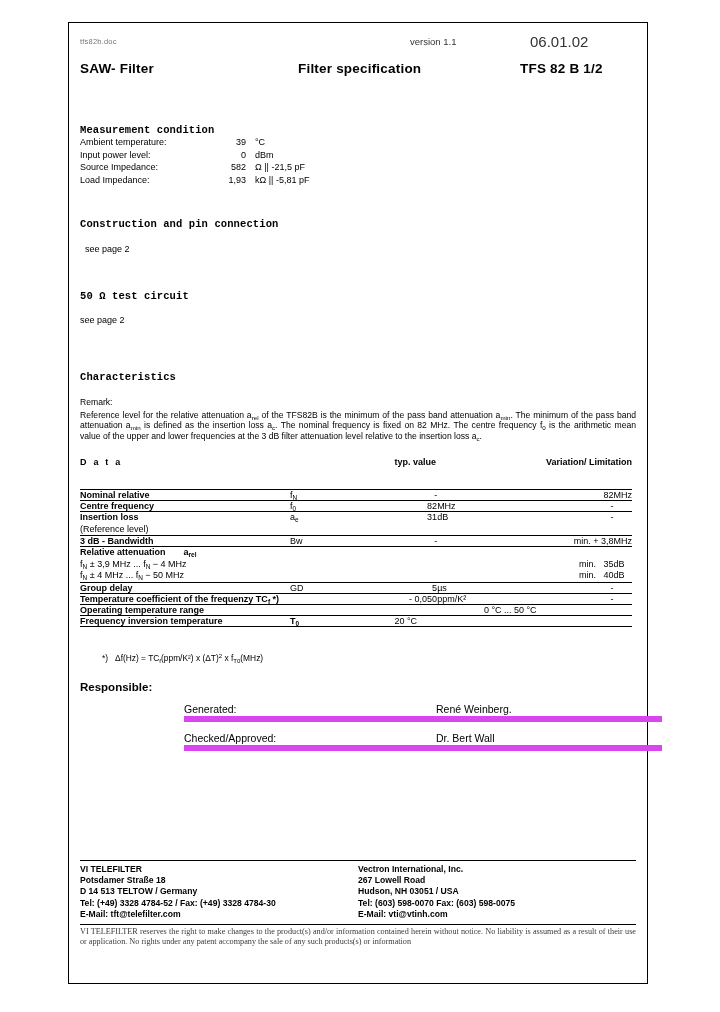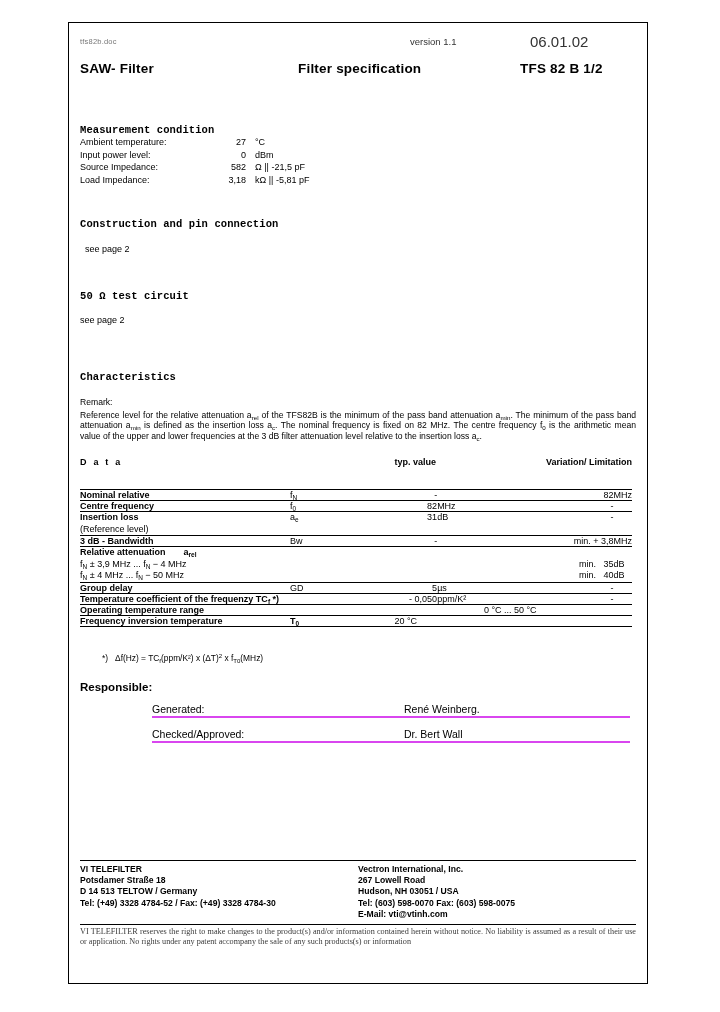--- a/index.html
+++ b/index.html
@@ -147,23 +147,23 @@
   
   .resp-head {
     margin-top: 18px;
     font-weight: bold;
     font-size: 11.5px;
   }
   .resp-row {
     display: flex;
     align-items: flex-end;
     margin-top: 10px;
-    margin-left: 72px;
+    margin-left: 104px;
     width: 478px;
-    border-bottom: 2px solid #d946ef;
+    border-bottom: 6px solid #d946ef;
     padding-bottom: 1px;
     font-size: 10.5px;
   }
   .resp-label { width: 252px; }
 
   
   .footer-wrap {
     position: absolute;
     left: 80px;
     top: 860px;
@@ -205,36 +205,36 @@
       <div class="title-left">SAW- Filter</div>
       <div class="title-mid">Filter specification</div>
       <div class="title-right">TFS 82 B  1/2</div>
     </div>
 
     <div class="mc-block">
       <div class="sec-head">Measurement condition</div>
 
       <div class="mc-line">
         <div class="mc-label">Ambient temperature:</div>
-        <div class="mc-val">27</div>
+        <div class="mc-val">39</div>
         <div class="mc-unit">°C</div>
       </div>
       <div class="mc-line">
         <div class="mc-label">Input power level:</div>
         <div class="mc-val">0</div>
         <div class="mc-unit">dBm</div>
       </div>
       <div class="mc-line">
         <div class="mc-label">Source Impedance:</div>
         <div class="mc-val">582</div>
         <div class="mc-unit">Ω || -21,5 pF</div>
       </div>
       <div class="mc-line">
         <div class="mc-label">Load Impedance:</div>
-        <div class="mc-val">3,18</div>
+        <div class="mc-val">1,93</div>
         <div class="mc-unit">kΩ || -5,81 pF</div>
       </div>
     </div>
 
     <div class="cpc-block">
       <div class="sec-head">Construction and pin connection</div>
       <div class="cpc-sub">see page 2</div>
     </div>
 
     <div class="tc-block">
@@ -390,20 +390,21 @@
   </div>
 
   <div class="footer-wrap">
     <div class="footer-rule"></div>
     <div class="footer-cols">
       <div class="fcol">
         <div>VI TELEFILTER</div>
         <div>Potsdamer Straße 18</div>
         <div>D 14 513 TELTOW / Germany</div>
         <div>Tel: (+49) 3328 4784-52 / Fax: (+49) 3328 4784-30</div>
+        <div>E-Mail: tft@telefilter.com</div>
       </div>
       <div class="fcol right">
         <div>Vectron International, Inc.</div>
         <div>267 Lowell Road</div>
         <div>Hudson, NH 03051 / USA</div>
         <div>Tel: (603) 598-0070 Fax: (603) 598-0075</div>
         <div>E-Mail: vti@vtinh.com</div>
       </div>
     </div>
     <div class="disclaimer">VI TELEFILTER reserves the right to make changes to the product(s) and/or information contained herein without notice.  No liability is assumed as a result of their use or application.  No rights under any patent accompany the sale of any such products(s) or information</div>

